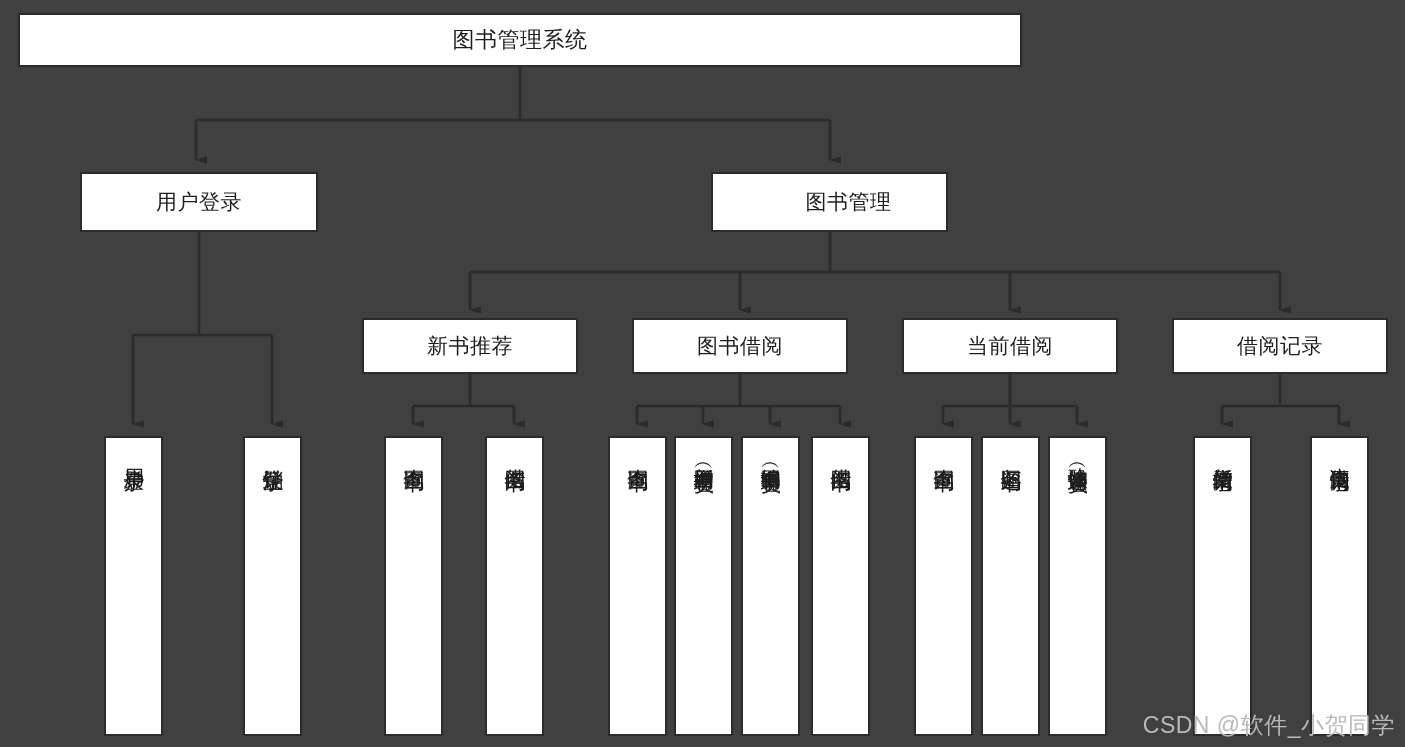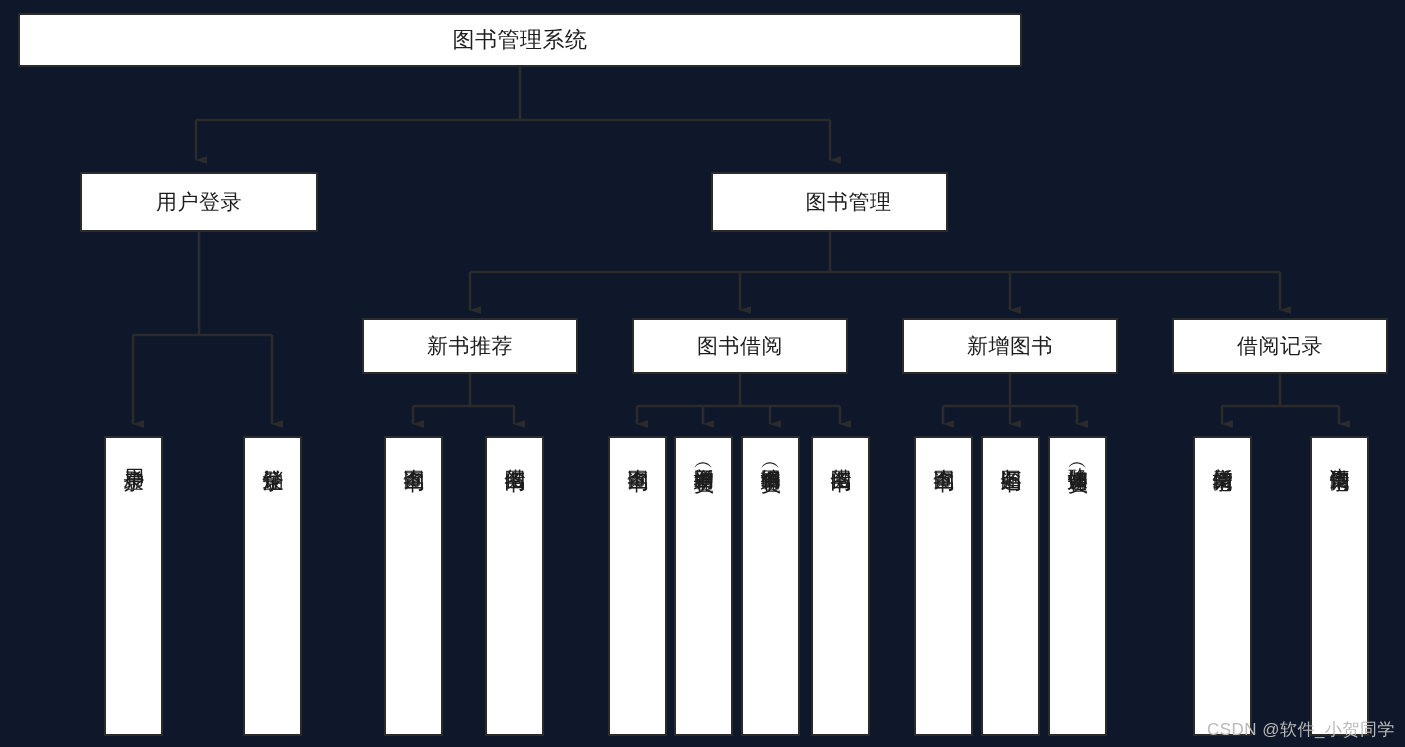--- a/index.html
+++ b/index.html
@@ -7,21 +7,21 @@
     padding: 0;
     background: #ffffff;
   }
   body {
     font-family: "Liberation Sans", "DejaVu Sans", sans-serif;
   }
   #canvas {
     position: relative;
     width: 1405px;
     height: 747px;
-    background: #0f172a;
+    background: #404040;
     overflow: hidden;
   }
   svg.wires {
     position: absolute;
     left: 0;
     top: 0;
     width: 1405px;
     height: 747px;
     pointer-events: none;
   }
@@ -57,21 +57,21 @@
     letter-spacing: 1px;
     white-space: nowrap;
   }
   .node.leaf.tall-text .label {
     font-size: 20px;
   }
   .watermark {
     position: absolute;
     right: 10px;
     bottom: 6px;
-    font-size: 17px;
+    font-size: 23px;
     color: #b9b9b9;
     white-space: nowrap;
     letter-spacing: 0.5px;
   }
 </style>
 </head>
 <body>
 
 <div id="canvas">
 
@@ -137,21 +137,21 @@
     <span class="label">图书管理</span>
   </div>
 
   <div class="node lvl3" style="left:362px; top:318px; width:216px; height:56px;">
     <span class="label">新书推荐</span>
   </div>
   <div class="node lvl3" style="left:632px; top:318px; width:216px; height:56px;">
     <span class="label">图书借阅</span>
   </div>
   <div class="node lvl3" style="left:902px; top:318px; width:216px; height:56px;">
-    <span class="label">新增图书</span>
+    <span class="label">当前借阅</span>
   </div>
   <div class="node lvl3" style="left:1172px; top:318px; width:216px; height:56px;justify-content:center;">
     <span class="label">借阅记录</span>
   </div>
 
   <div class="node leaf" style="left:104px; top:436px; width:59px; height:300px;">
     <span class="label">用户登录</span>
   </div>
   <div class="node leaf" style="left:243px; top:436px; width:59px; height:300px;">
     <span class="label">注销登录</span>

